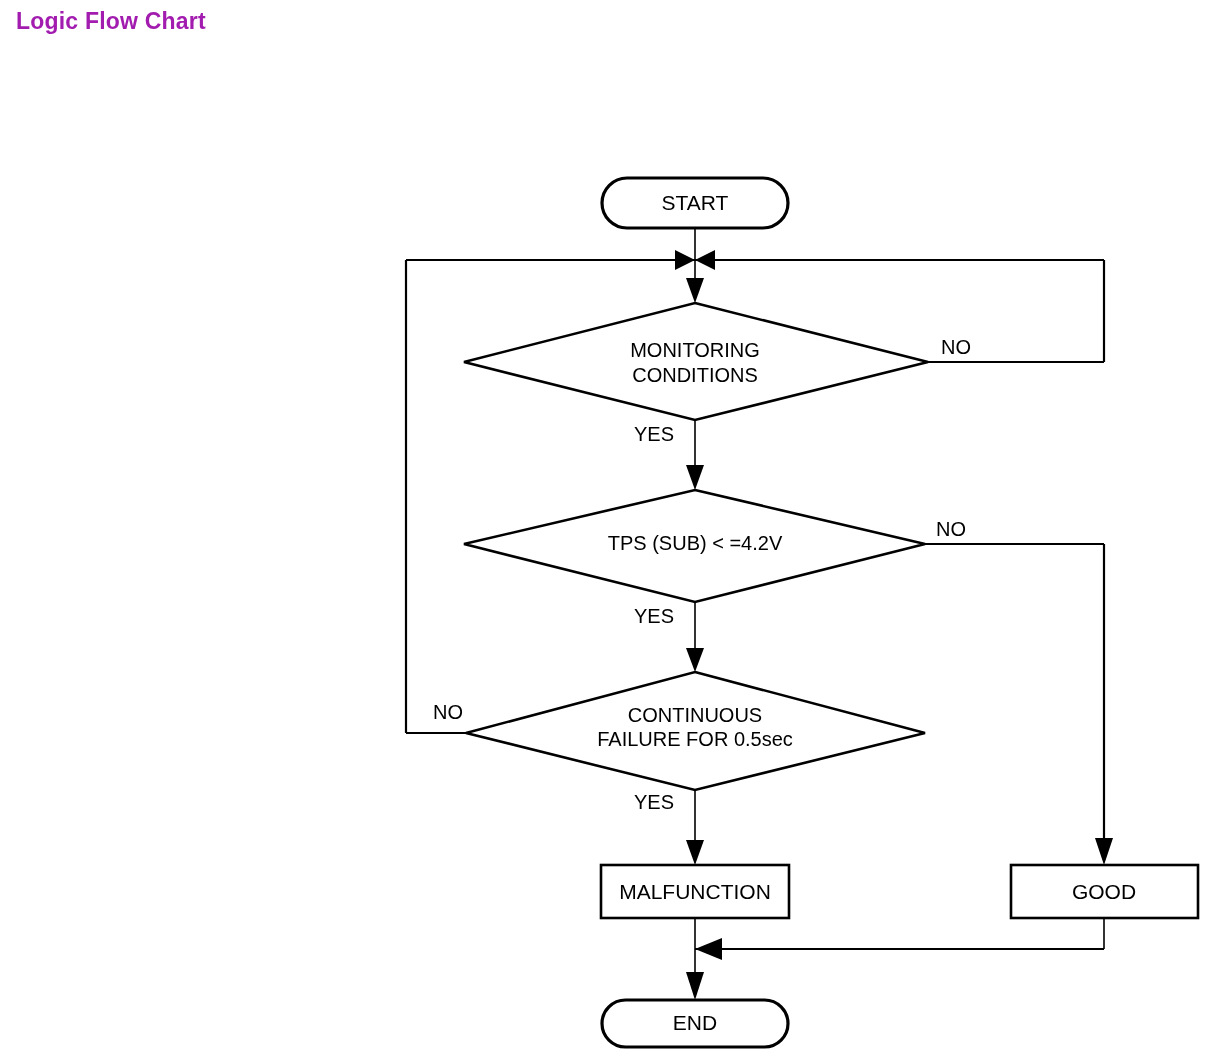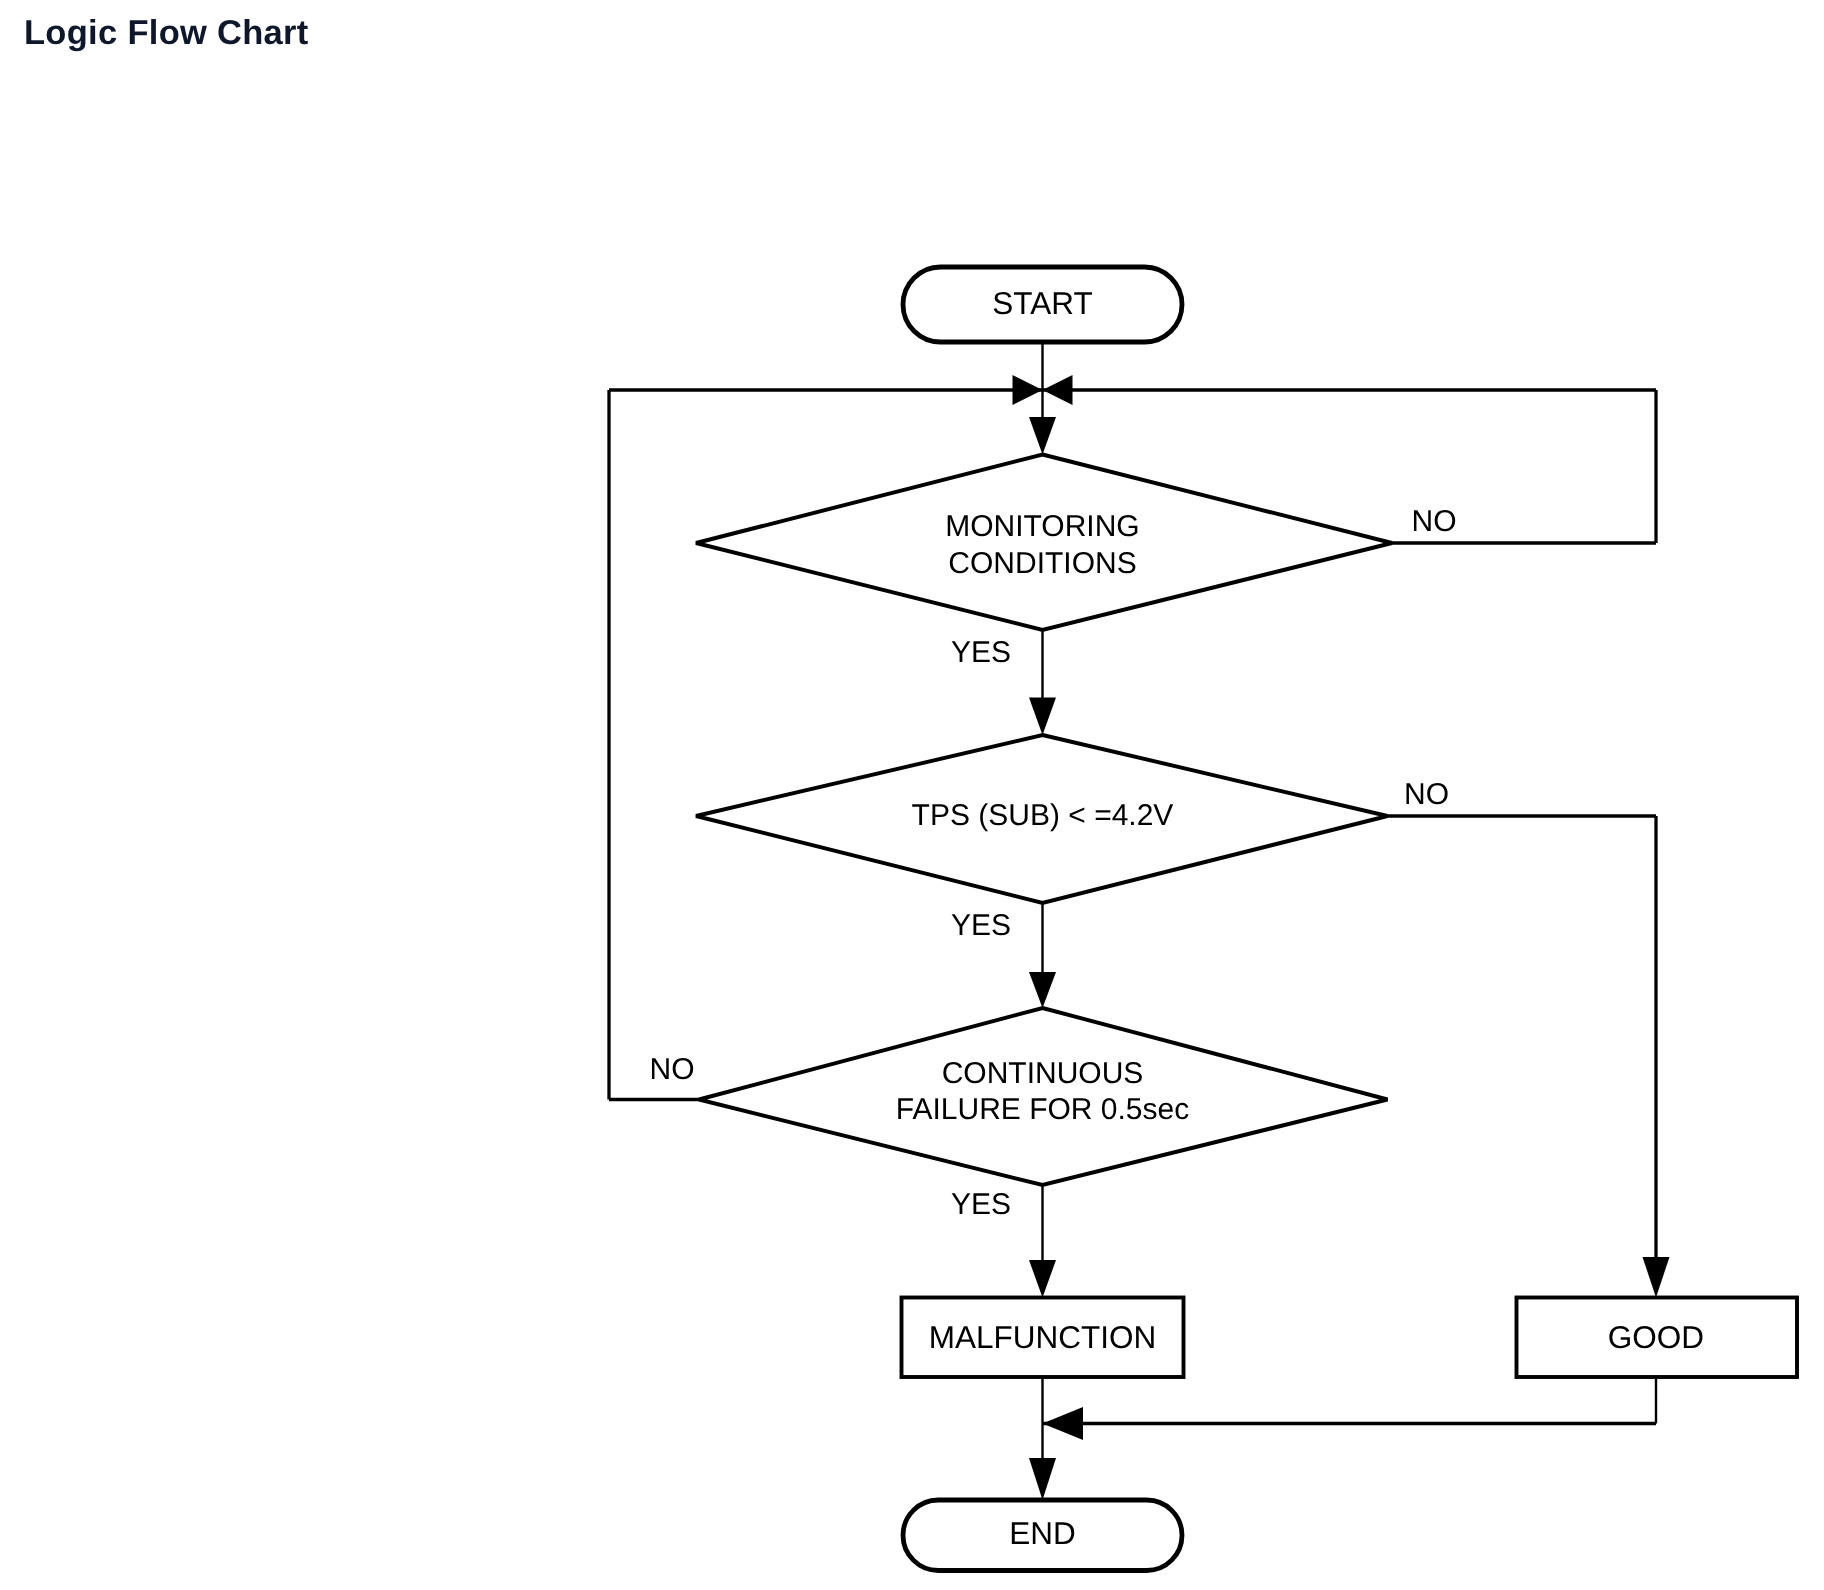--- a/index.html
+++ b/index.html
@@ -15,21 +15,21 @@
     overflow: hidden;
     position: relative;
   }
   #page-title {
     position: absolute;
     left: 16px;
     top: 8px;
     font-size: 23px;
     font-weight: bold;
     letter-spacing: 0.2px;
-    color: #0f172a;
+    color: #a21caf;
     white-space: nowrap;
   }
   #flow-canvas {
     position: absolute;
     left: 0;
     top: 0;
     width: 1216px;
     height: 1060px;
     display: block;
   }

